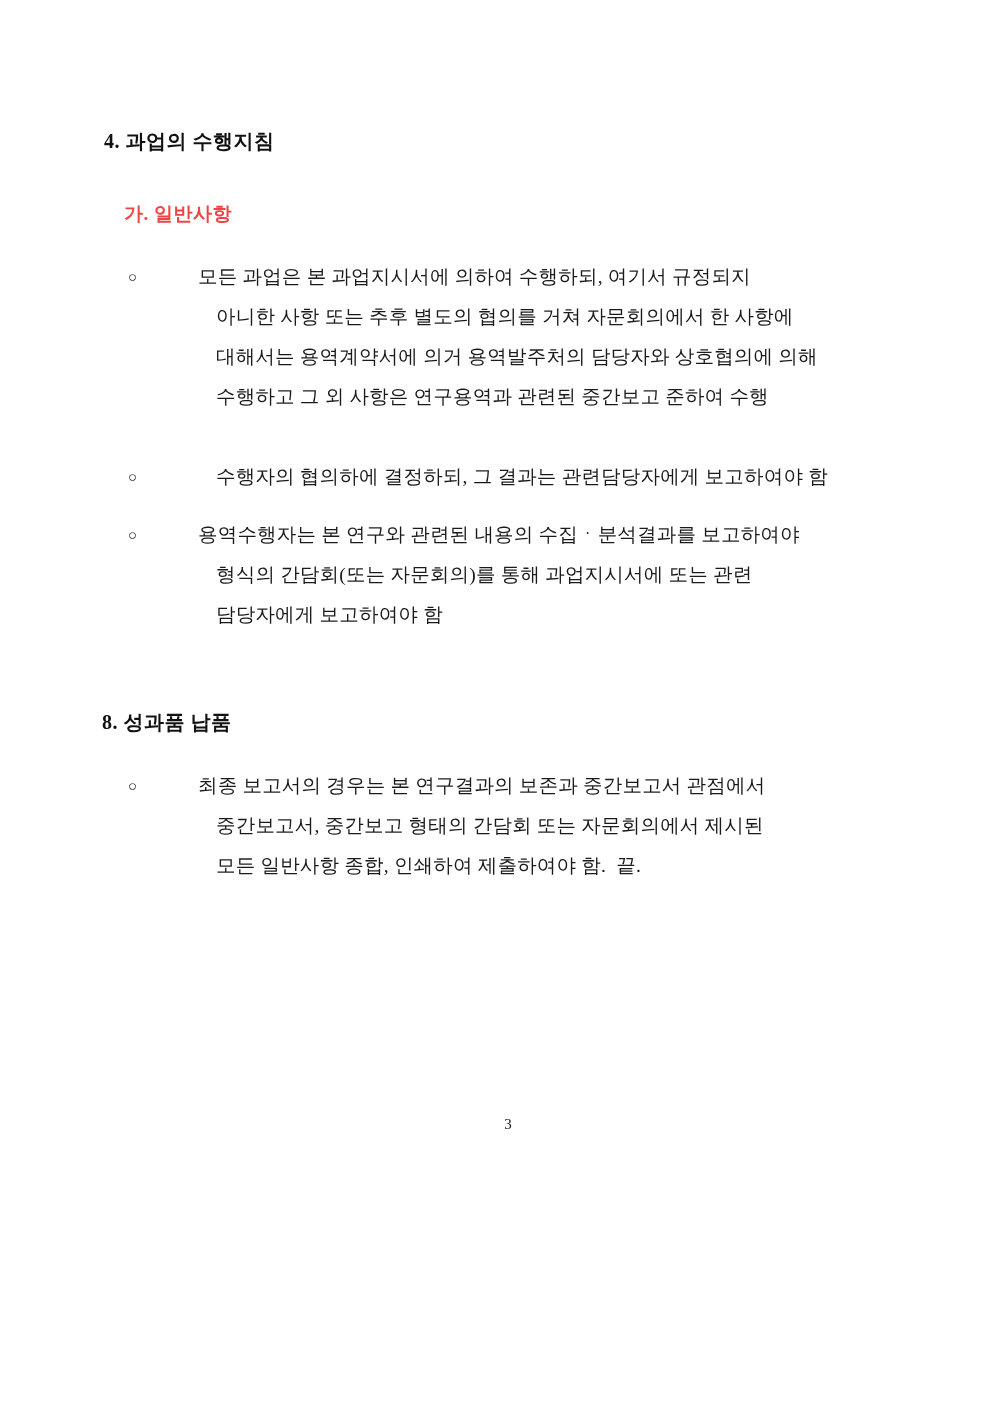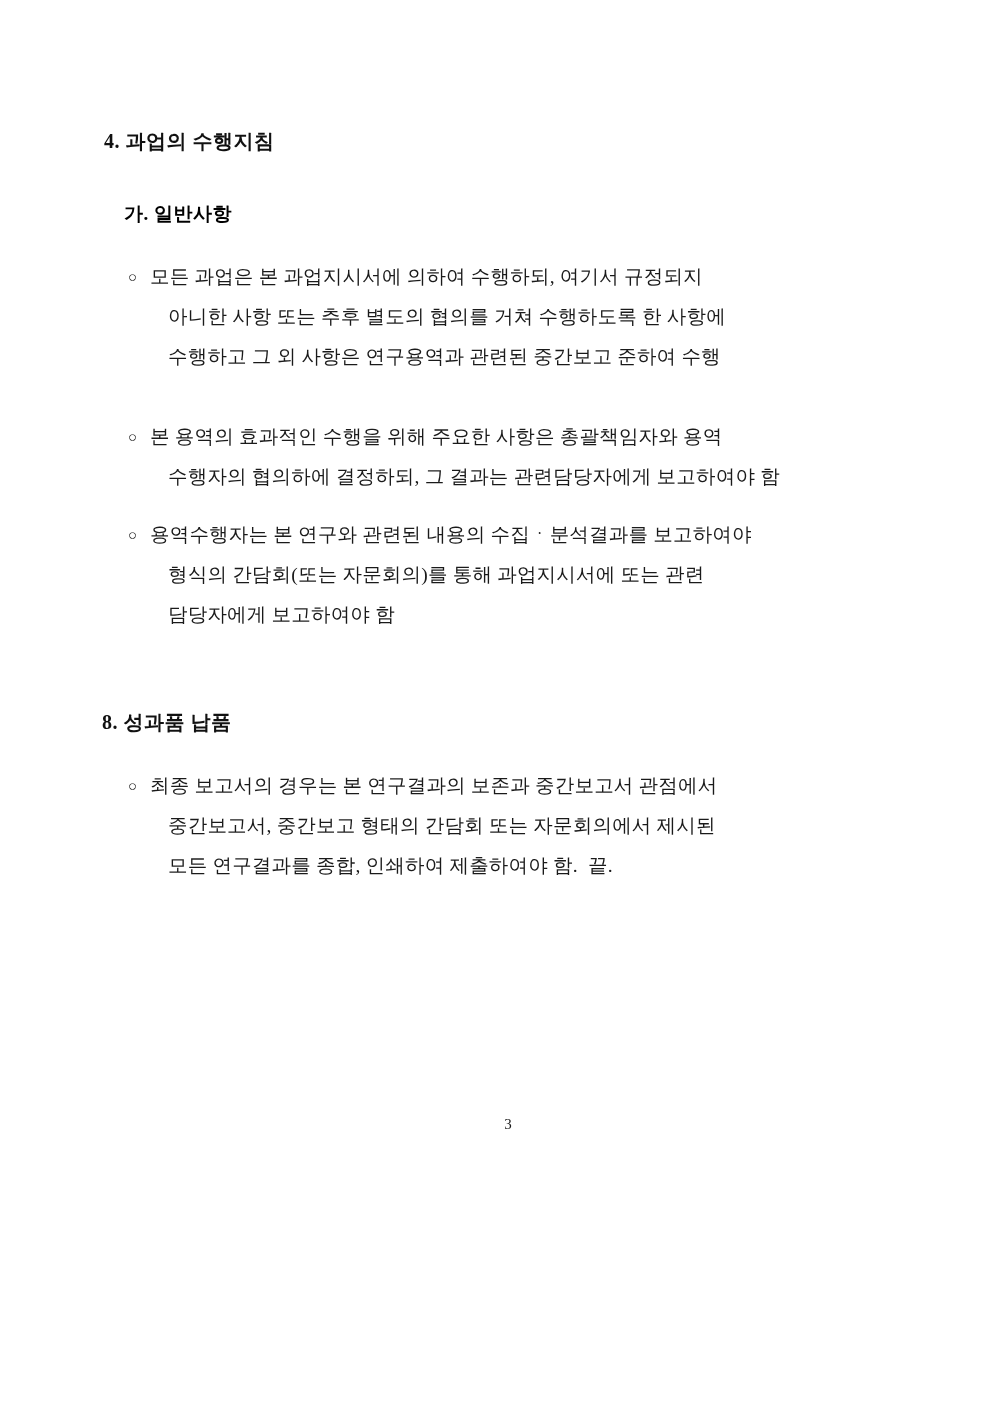--- a/index.html
+++ b/index.html
@@ -29,41 +29,42 @@
     letter-spacing: 0.5px;
     color: #111111;
     margin: 0 0 0 0;
   }
   .heading-4 { margin-top: 18px; margin-left: 2px; }
   .sub-heading {
     font-family: "Liberation Serif", serif;
     font-weight: bold;
     font-size: 19px;
     letter-spacing: 0.5px;
-    color: #000000;
+    color: #ef4444;
     margin-left: 22px;
   }
   .gap-lg { height: 46px; }
   .gap-md { height: 30px; }
   .gap-sm { height: 18px; }
   .gap-xs { height: 10px; }
   .bullet-block {
     display: flex;
     align-items: flex-start;
     margin-left: 26px;
   }
   .bullet-mark {
     font-size: 15px;
     line-height: 40px;
     width: 22px;
     flex: 0 0 22px;
     color: #1a1a1a;
   }
   .bullet-body {
     flex: 1 1 auto;
+    margin-left: 48px;
   }
   .bullet-line {
     font-size: 19.5px;
     line-height: 40px;
     letter-spacing: 0.2px;
     white-space: pre;
     color: #1a1a1a;
   }
   .indent-1 { margin-left: 18px; }
   .page-number {
@@ -86,34 +87,34 @@
   <div class="gap-lg"></div>
 
   <div class="sub-heading">가. 일반사항</div>
 
   <div class="gap-md"></div>
 
   <div class="bullet-block">
     <div class="bullet-mark">○</div>
     <div class="bullet-body">
       <div class="bullet-line">모든 과업은 본 과업지시서에 의하여 수행하되, 여기서 규정되지</div>
-      <div class="bullet-line indent-1">아니한 사항 또는 추후 별도의 협의를 거쳐 수행하도록 한 사항에</div>
+      <div class="bullet-line indent-1">아니한 사항 또는 추후 별도의 협의를 거쳐 자문회의에서 한 사항에</div>
+      <div class="bullet-line indent-1">대해서는 용역계약서에 의거 용역발주처의 담당자와 상호협의에 의해</div>
       <div class="bullet-line indent-1">수행하고 그 외 사항은 연구용역과 관련된 중간보고 준하여 수행</div>
     </div>
   </div>
 
   <div class="gap-md"></div>
 
 
   <div class="gap-xs"></div>
 
   <div class="bullet-block">
     <div class="bullet-mark">○</div>
     <div class="bullet-body">
-      <div class="bullet-line">본 용역의 효과적인 수행을 위해 주요한 사항은 총괄책임자와 용역</div>
       <div class="bullet-line indent-1">수행자의 협의하에 결정하되, 그 결과는 관련담당자에게 보고하여야 함</div>
     </div>
   </div>
 
   <div class="gap-sm"></div>
 
   <div class="bullet-block">
     <div class="bullet-mark">○</div>
     <div class="bullet-body">
       <div class="bullet-line">용역수행자는 본 연구와 관련된 내용의 수집ㆍ분석결과를 보고하여야</div>
@@ -126,19 +127,19 @@
 
   <div class="section-heading">8. 성과품 납품</div>
 
   <div class="gap-md"></div>
 
   <div class="bullet-block">
     <div class="bullet-mark">○</div>
     <div class="bullet-body">
       <div class="bullet-line">최종 보고서의 경우는 본 연구결과의 보존과 중간보고서 관점에서</div>
       <div class="bullet-line indent-1">중간보고서, 중간보고 형태의 간담회 또는 자문회의에서 제시된</div>
-      <div class="bullet-line indent-1">모든 연구결과를 종합, 인쇄하여 제출하여야 함.  끝.</div>
+      <div class="bullet-line indent-1">모든 일반사항 종합, 인쇄하여 제출하여야 함.  끝.</div>
     </div>
   </div>
 
   <div class="page-number">3</div>
 
 </div>
 
 </body></html>

